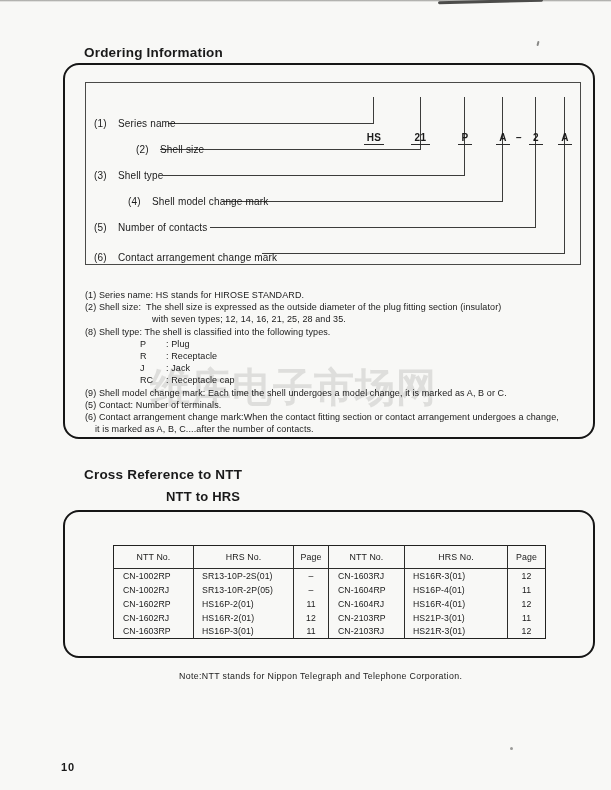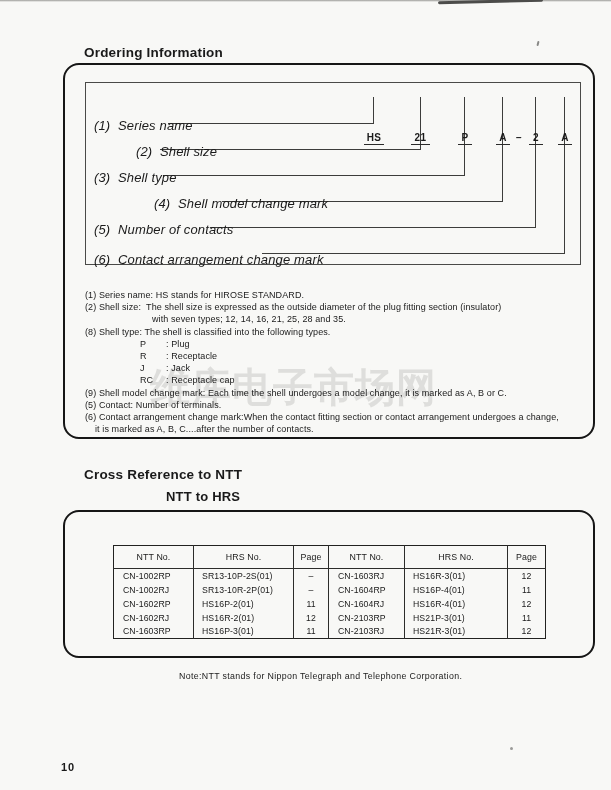--- a/index.html
+++ b/index.html
@@ -36,21 +36,21 @@
   .box-cross { left:63px; top:510px; width:532px; height:148px; }
   
   .inner-box { position:absolute; z-index:2; left:85px; top:82px; width:496px; height:183px;
     border:1px solid #4a4a48; }
   .code-part { position:absolute; z-index:3; top:85px; height:13px;
     font-size:10px; font-weight:700; letter-spacing:.4px; text-align:center;
     border-bottom:1.5px solid #2a2a2a;margin-top:47px; }
   .code-dash { border-bottom:none; }
   .lv { position:absolute; z-index:2; width:1px; background:#3d3d3b; }
   .lh { position:absolute; z-index:2; height:1px; background:#3d3d3b; }
-  .callout { position:absolute; z-index:3; font-size:13px; letter-spacing:.15px; white-space:nowrap;font-style:italic; }
+  .callout { position:absolute; z-index:3; font-size:10px; letter-spacing:.15px; white-space:nowrap; }
   .callout .num { display:inline-block; width:24px; }
   
   .notes { position:absolute; z-index:3; left:85px; top:289px; width:500px;
     font-size:9px; letter-spacing:.1px; }
   .note-line { height:12.2px; line-height:12.2px; white-space:pre; }
   .ind-sub { margin-left:67px; }
   .ind-cont { margin-left:10px; }
   .type-row { margin-left:55px; }
   .type-code { display:inline-block; width:26px; }
   
@@ -106,21 +106,21 @@
   <div class="lh" style="top:123px;left:168px;width:206px;"></div>
   <div class="lh" style="top:149px;left:160px;width:261px;"></div>
   <div class="lh" style="top:175px;left:163px;width:302px;"></div>
   <div class="lh" style="top:201px;left:222px;width:281px;"></div>
   <div class="lh" style="top:227px;left:210px;width:326px;"></div>
   <div class="lh" style="top:253px;left:262px;width:303px;"></div>
 
   <div class="callout" style="left:94px;top:118px;"><span class="num">(1)</span><span>Series name</span></div>
   <div class="callout" style="left:94px;top:144px;margin-left:42px;"><span class="num">(2)</span><span>Shell size</span></div>
   <div class="callout" style="left:94px;top:170px;"><span class="num">(3)</span><span>Shell type</span></div>
-  <div class="callout" style="left:106px;top:196px;padding-left:48px;"><span class="num">(4)</span><span>Shell model change mark</span></div>
+  <div class="callout" style="left:80px;top:196px;padding-left:48px;"><span class="num">(4)</span><span>Shell model change mark</span></div>
   <div class="callout" style="left:94px;top:222px;"><span class="num">(5)</span><span>Number of contacts</span></div>
   <div class="callout" style="left:94px;top:252px;"><span class="num">(6)</span><span>Contact arrangement change mark</span></div>
 
   <div class="notes">
     <div class="note-line">(1) Series name: HS stands for HIROSE STANDARD.</div>
     <div class="note-line">(2) Shell size:  The shell size is expressed as the outside diameter of the plug fitting section (insulator)</div>
     <div class="note-line ind-sub">with seven types; 12, 14, 16, 21, 25, 28 and 35.</div>
     <div class="note-line">(8) Shell type: The shell is classified into the following types.</div>
     <div class="note-line type-row"><span class="type-code">P</span><span>: Plug</span></div>
     <div class="note-line type-row"><span class="type-code">R</span><span>: Receptacle</span></div>
@@ -159,21 +159,21 @@
         <tr>
           <td class="a-ntt">CN-1002RP</td>
           <td class="a-hrs">SR13-10P-2S(01)</td>
           <td class="a-page">–</td>
           <td class="a-ntt">CN-1603RJ</td>
           <td class="a-hrs">HS16R-3(01)</td>
           <td class="a-page">12</td>
         </tr>
         <tr>
           <td class="a-ntt">CN-1002RJ</td>
-          <td class="a-hrs">SR13-10R-2P(01)</td>
+          <td class="a-hrs">SR13-10R-2P(05)</td>
           <td class="a-page">–</td>
           <td class="a-ntt">CN-1604RP</td>
           <td class="a-hrs">HS16P-4(01)</td>
           <td class="a-page">11</td>
         </tr>
         <tr>
           <td class="a-ntt">CN-1602RP</td>
           <td class="a-hrs">HS16P-2(01)</td>
           <td class="a-page">11</td>
           <td class="a-ntt">CN-1604RJ</td>

